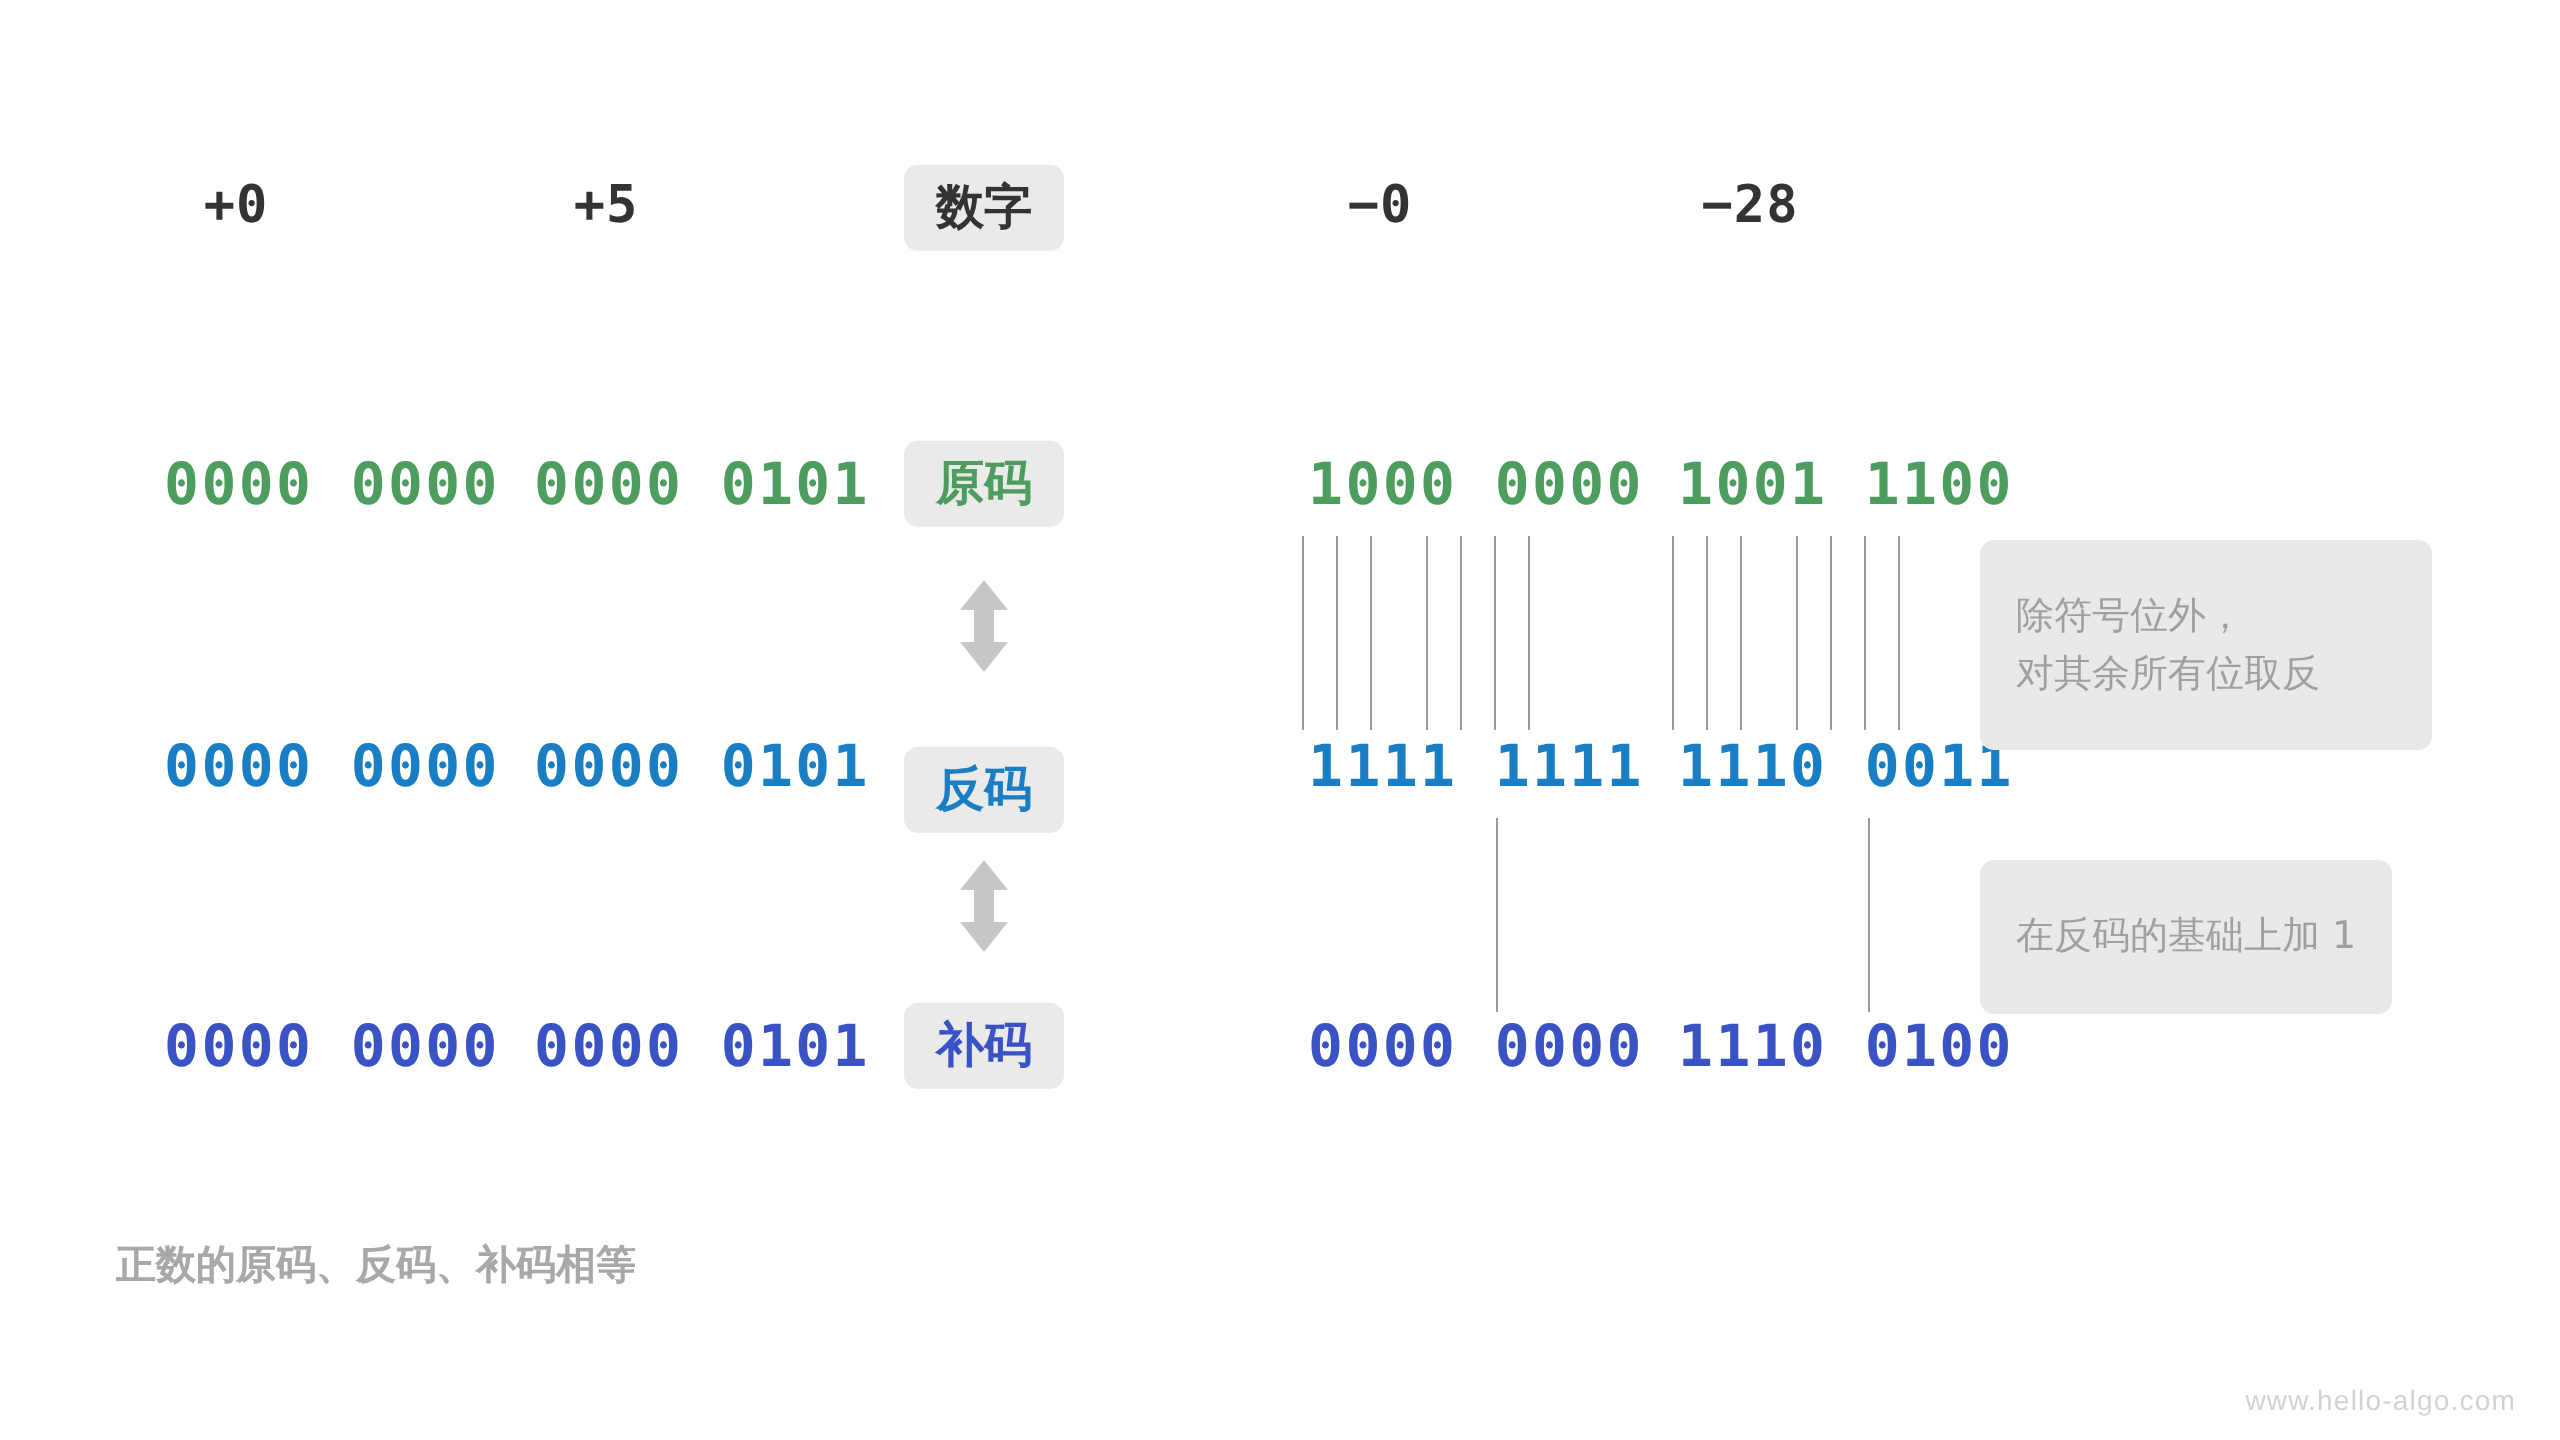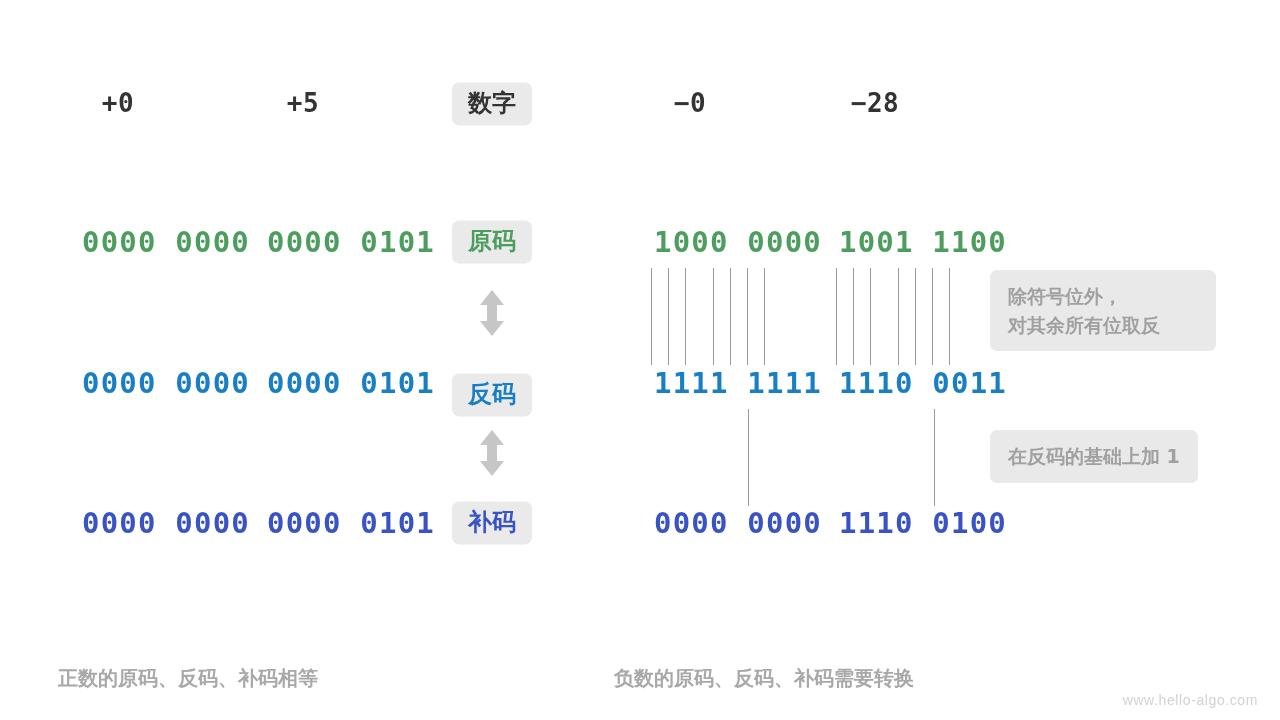--- a/index.html
+++ b/index.html
@@ -82,34 +82,33 @@
     background: #9a9a9a;
   }
 
   
   .note {
     position: absolute;
     background: #e9e9e9;
     border-radius: 7px;
     color: #a0a0a0;
     font-size: 19px;
-    font-weight: bold;
+    font-weight: normal;
     line-height: 1.5;
-    padding: 12px 18px;
+    padding: 24px 18px;
     white-space: pre-line;
   }
 
   
   .caption {
     position: absolute;
     color: #a8a8a8;
     font-size: 20px;
     font-weight: bold;
     white-space: nowrap;
-    margin-top: 46px;
   }
 
   
   .watermark {
     position: absolute;
     right: 22px;
     bottom: 12px;
     font-family: Liberation Sans, sans-serif;
     font-size: 14px;
     color: #d2d2d2;
@@ -193,17 +192,16 @@
   <div class="vline" style="left:748px; top:409px; height:97px;"></div>
   <div class="vline" style="left:934px; top:409px; height:97px;"></div>
 
   <div class="note" style="left:990px; top:270px; width:190px;">除符号位外，
 对其余所有位取反</div>
 
   <div class="note" style="left:990px; top:430px;">在反码的基础上加 1</div>
 
   <div class="caption" style="left:58px; top:619px;">正数的原码、反码、补码相等</div>
 
-  <div class="caption" style="left:614px; top:619px;">负数的原码、反码、补码需要转换</div>
 
   <div class="watermark">www.hello-algo.com</div>
 
 </div>
 
 </body></html>

